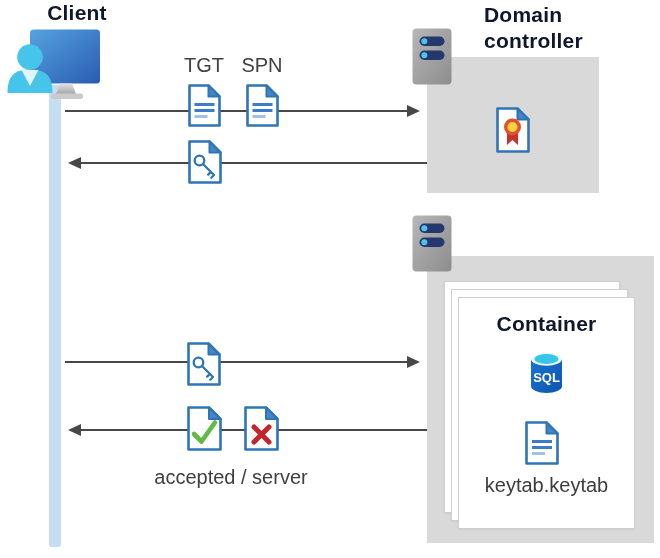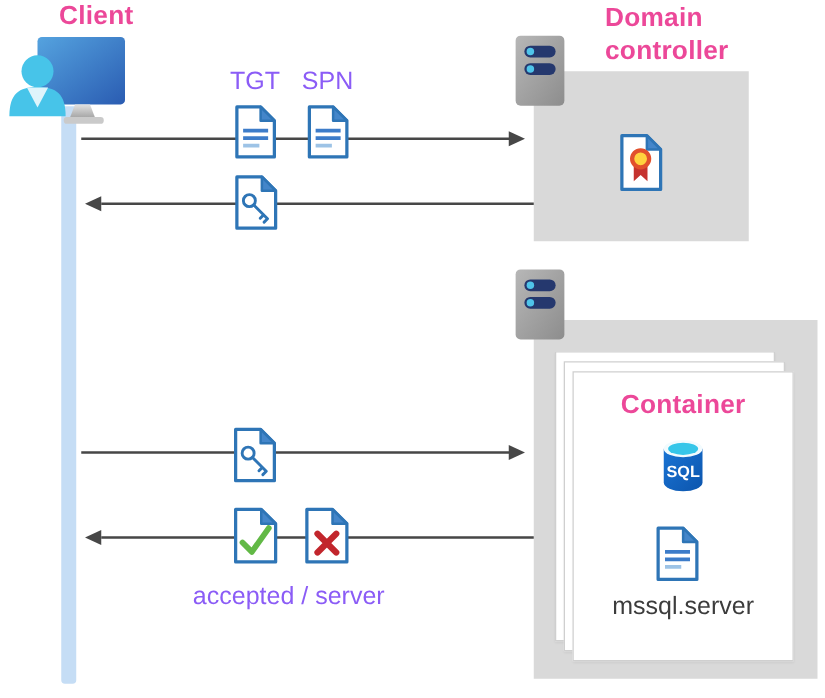--- a/index.html
+++ b/index.html
@@ -1,22 +1,22 @@
 <!DOCTYPE html>
 <html><head>
 <meta charset="utf-8">
 <style>
   html,body{margin:0;padding:0;background:#fff;}
   #canvas{
     position:relative;width:660px;height:558px;background:#ffffff;
     font-family:"Liberation Sans", sans-serif;overflow:hidden;
   }
   .abs{position:absolute;}
-  .bold-label{font-weight:bold;color:#ec4899;font-size:21px;letter-spacing:0.2px;}
-  .plain-label{color:#8b5cf6;font-size:20px;}
+  .bold-label{font-weight:bold;color:#0f172a;font-size:21px;letter-spacing:0.2px;}
+  .plain-label{color:#404040;font-size:20px;}
   .center{text-align:center;}
   
   .lifeline{left:49px;top:85px;width:12px;height:462px;background:#c5ddf5;border-radius:0 0 3px 3px;z-index:1;}
   
   .hline{height:2px;background:#474747;z-index:2;}
   .head-right{width:0;height:0;border-top:6px solid transparent;border-bottom:6px solid transparent;border-left:13px solid #474747;z-index:2;}
   .head-left{width:0;height:0;border-top:6px solid transparent;border-bottom:6px solid transparent;border-right:13px solid #474747;z-index:2;}
   .icon{z-index:3;}
   
   .zone{background:#d9d9d9;z-index:0;}
@@ -188,16 +188,16 @@
     <div class="abs icon" style="left:64px;top:122px;">
       <svg width="38" height="46" viewBox="0 0 38 46">
         <path d="M3.5,2.5 h20 l11,11 v30 h-31 z" fill="#fff" stroke="#2e75b6" stroke-width="2.6" stroke-linejoin="round"></path>
         <path d="M23.5,2.5 v11 h11 z" fill="#4486ca" stroke="#2e75b6" stroke-width="2" stroke-linejoin="round"></path>
         <rect x="9" y="20" width="20" height="3" fill="#3d7cc9"></rect>
         <rect x="9" y="26" width="20" height="3" fill="#3d7cc9"></rect>
         <rect x="9" y="32" width="13" height="3" fill="#9dc3e6"></rect>
       </svg>
     </div>
 
-    <div class="abs plain-label center" style="left:0;top:176px;width:100%;color:#3c3c3c;">mssql.server</div>
+    <div class="abs plain-label center" style="left:0;top:176px;width:100%;color:#3c3c3c;">keytab.keytab</div>
   </div>
 
 </div>
 
 </body></html>

